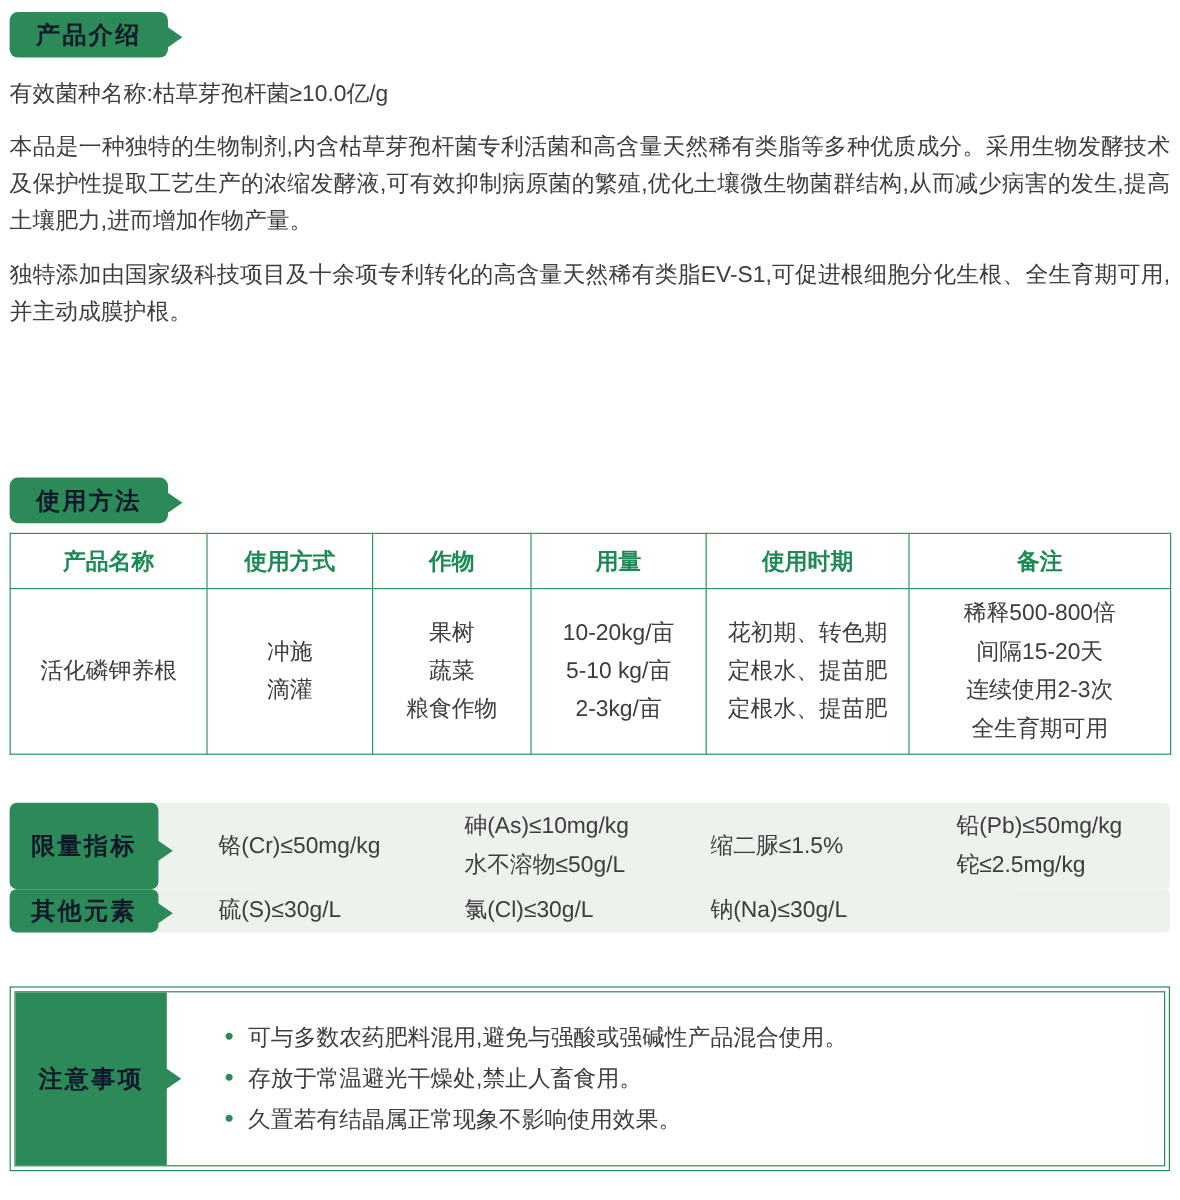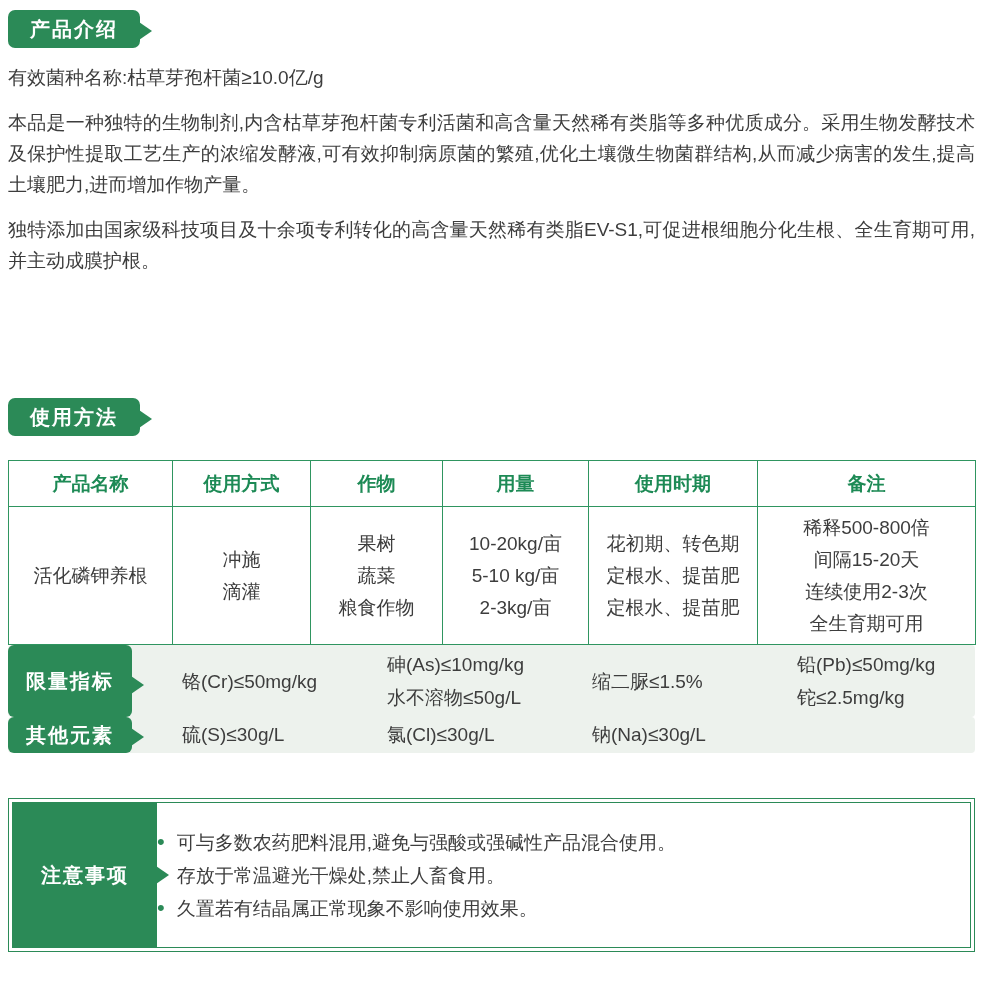--- a/index.html
+++ b/index.html
@@ -5,57 +5,57 @@
   :root{
     --green:#2b8a57; --line:#2f9560; --header_green:#1d8a55;
     --band_bg:#edf2ed; --text:#3d3d3d; --white:#ffffff;
   }
   *{box-sizing:border-box;margin:0;padding:0;}
   body{background:#fff;font-family:"Liberation Sans","DejaVu Sans",sans-serif;color:var(--text);}
   .page{position:relative;width:983px;height:1000px;background:var(--white);overflow:hidden;}
 
   
   .badge{
-    background:var(--green);color:#ffffff;font-weight:bold;
+    background:var(--green);color:#0f172a;font-weight:bold;
     display:flex;align-items:center;justify-content:center;
     position:relative;border-radius:7px;letter-spacing:2px;
   }
   .badge::after{
     content:"";position:absolute;right:-12px;top:55%;transform:translateY(-50%);
     border:9px solid transparent;border-left:13px solid var(--green);border-right:0;
   }
   .badge-top{width:132px;height:38px;font-size:20px;margin-left:8px;}
 
   
   .intro-line{margin:17px 8px 16px;font-size:19px;}
   .para{margin:14px 8px 0;font-size:19px;line-height:31px;text-align:justify;}
 
   
   .usage-badge{margin-top:122px;}
-  table{border-collapse:collapse;table-layout:fixed;width:967px;margin:24px 8px 0;}
+  table{border-collapse:collapse;table-layout:fixed;width:967px;margin:8px 8px 0;}
   th,td{border:1.5px solid var(--line);text-align:center;vertical-align:middle;}
   th{height:46px;font-size:19px;color:var(--header_green);font-weight:bold;}
   td{height:138px;font-size:19px;line-height:32px;}
 
   
   .band{display:flex;align-items:stretch;background:var(--band_bg);width:967px;margin-left:8px;border-radius:4px;}
   .band-badge{width:124px;font-size:20px;flex:none;border-radius:6px;}
-  .band-limits{height:72px;}
+  .band-limits{height:72px;margin-top:40px;}
   .band-others{height:36px;}
   .band-cols{display:flex;align-items:center;margin-left:50px;}
   .band-col{width:205px;font-size:19px;line-height:33px;}
   .band-others .band-col{line-height:38px;}
 
   
   .notice{width:967px;margin:45px 8px 0;border:1px solid var(--green);padding:3px;}
   .notice-inner{border:1px solid var(--green);display:flex;height:146px;}
-  .notice-badge{width:144px;height:100%;font-size:20px;border-radius:0;flex:none;}
+  .notice-badge{width:126px;height:100%;font-size:20px;border-radius:0;flex:none;}
   .notice-badge::after{top:50%;}
   .bullets{flex:1;display:flex;flex-direction:column;justify-content:center;
-           list-style:none;gap:4px;}
+           padding-left:48px;list-style:none;gap:4px;}
   .bullets li{font-size:19px;line-height:28px;display:flex;align-items:baseline;}
   .bullets li::before{content:"•";color:var(--green);font-size:22px;margin-right:12px;}
 </style>
 </head>
 <body>
 
 <div class="page">
 
   <div class="badge badge-top" style="margin-top:10px">
     <span>产品介绍</span>

